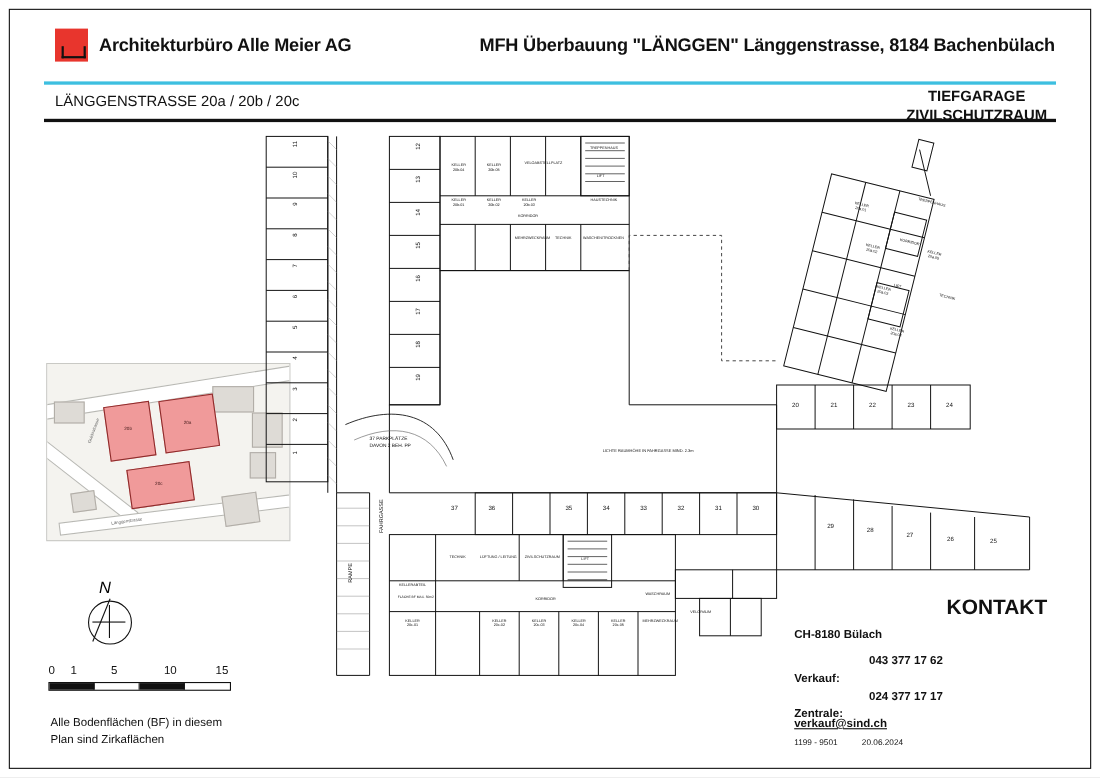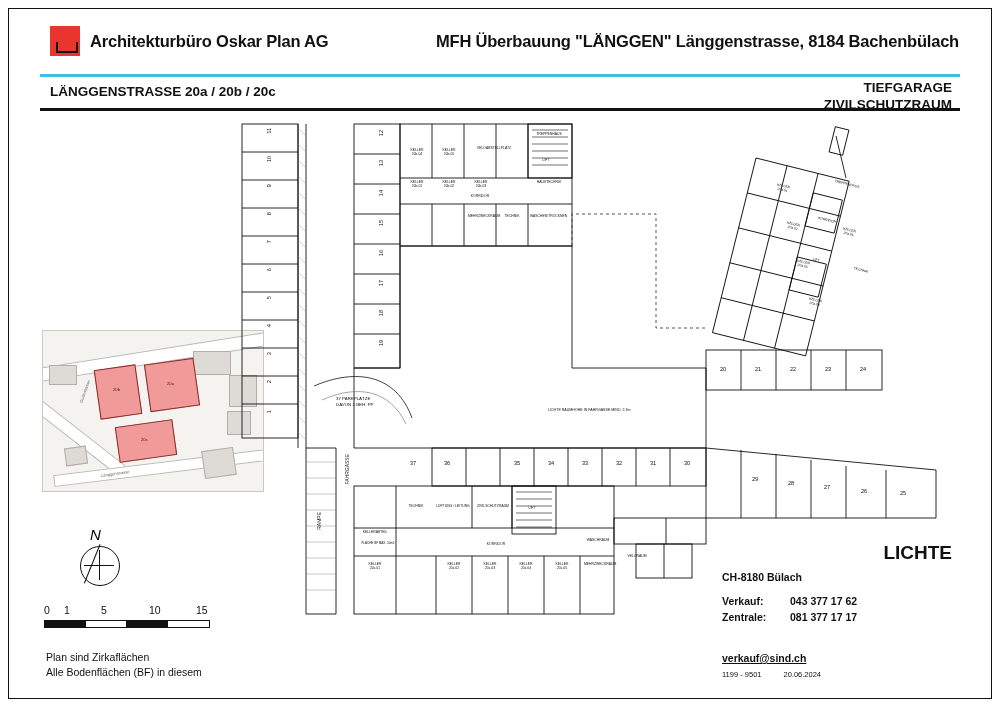--- a/index.html
+++ b/index.html
@@ -35,24 +35,24 @@
     white-space:nowrap;
   }
   .rule-cyan{
     position:absolute;left:40px;top:74px;width:920px;height:3px;background:#3dbfe0;
   }
   .rule-dark{
     position:absolute;left:40px;top:108px;width:920px;height:3px;background:#111;
   }
   .subtitle{
     position:absolute;left:50px;top:84px;
-    font-size:13.5px;font-weight:bold;color:#111;
+    font-size:13.5px;font-weight:normal;color:#111;
   }
   .plan-label{
-    position:absolute;right:48px;top:80px;text-align:right;
+    position:absolute;right:48px;top:80px;text-align:center;
     font-size:13.5px;font-weight:bold;color:#111;line-height:1.25;
   }
   
   .sitemap{
     position:absolute;left:42px;top:330px;width:220px;height:160px;
     background:#f2f2f0;border:0.6px solid #c9c9c5;overflow:hidden;
   }
   .sm-road{position:absolute;background:#ffffff;border:0.5px solid #b9b9b4;}
   .sm-green{position:absolute;background:#e4e7e0;}
   .sm-bld{position:absolute;background:#f09a9a;border:0.8px solid #8e2b2b;}
@@ -90,21 +90,21 @@
   
   .kontakt-title{
     position:absolute;right:48px;top:542px;
     font-size:19px;font-weight:bold;color:#111;text-align:right;
   }
   .kontakt-body{
     position:absolute;right:48px;top:570px;width:230px;text-align:left;
     font-size:10.5px;color:#111;line-height:1.5;font-weight:bold;
   }
   .kontakt-row{display:flex;gap:10px;}
-  .kontakt-row .k{width:58px;}
+  .kontakt-row .k{width:58px;margin-top:16px;}
   .kontakt-mail{
     position:absolute;right:48px;top:652px;width:230px;text-align:left;
     font-size:10.5px;font-weight:bold;color:#111;text-decoration:underline;
   }
   .kontakt-ref{
     position:absolute;right:48px;top:670px;width:230px;text-align:left;
     font-size:7.5px;color:#111;display:flex;gap:22px;
   }
   
   .plan{
@@ -117,21 +117,21 @@
   .room{position:absolute;font-size:3.4px;color:#111;text-align:center;line-height:1.25;}
   .annot{position:absolute;font-size:4.4px;color:#111;line-height:1.3;}
 </style>
 </head>
 <body>
 
 <div class="page">
   <div class="page-border"></div>
 
   <div class="logo-mark"></div>
-  <div class="office-name">Architekturbüro Oskar Plan AG</div>
+  <div class="office-name">Architekturbüro Alle Meier AG</div>
   <div class="project-title">MFH  Überbauung "LÄNGGEN"  Länggenstrasse, 8184 Bachenbülach</div>
   <div class="rule-cyan"></div>
   <div class="subtitle">LÄNGGENSTRASSE 20a / 20b / 20c</div>
   <div class="plan-label">
     <div>TIEFGARAGE</div>
     <div>ZIVILSCHUTZRAUM</div>
   </div>
   <div class="rule-dark"></div>
 
   <div class="sitemap">
@@ -174,35 +174,35 @@
     </div>
     <div class="sb-bar">
       <div class="sb-seg sb-fill" style="width:25%;"></div>
       <div class="sb-seg" style="width:25%;"></div>
       <div class="sb-seg sb-fill" style="width:25%;"></div>
       <div class="sb-seg" style="width:25%;"></div>
     </div>
   </div>
 
   <div class="note">
+    <div>Alle Bodenflächen (BF) in diesem</div>
     <div>Plan sind Zirkaflächen</div>
-    <div>Alle Bodenflächen (BF) in diesem</div>
-  </div>
-
-  <div class="kontakt-title">LICHTE</div>
+  </div>
+
+  <div class="kontakt-title">KONTAKT</div>
   <div class="kontakt-body">
     <div>CH-8180 Bülach</div>
     <div style="height:8px;"></div>
     <div class="kontakt-row">
       <span class="k">Verkauf:</span>
       <span>043 377 17 62</span>
     </div>
     <div class="kontakt-row">
       <span class="k">Zentrale:</span>
-      <span>081 377 17 17</span>
+      <span>024 377 17 17</span>
     </div>
   </div>
   <div class="kontakt-mail">verkauf@sind.ch</div>
   <div class="kontakt-ref">
     <span>1199 - 9501</span>
     <span>20.06.2024</span>
   </div>
 
   <div class="plan">
     <svg width="720" height="500" viewBox="0 0 720 500">

